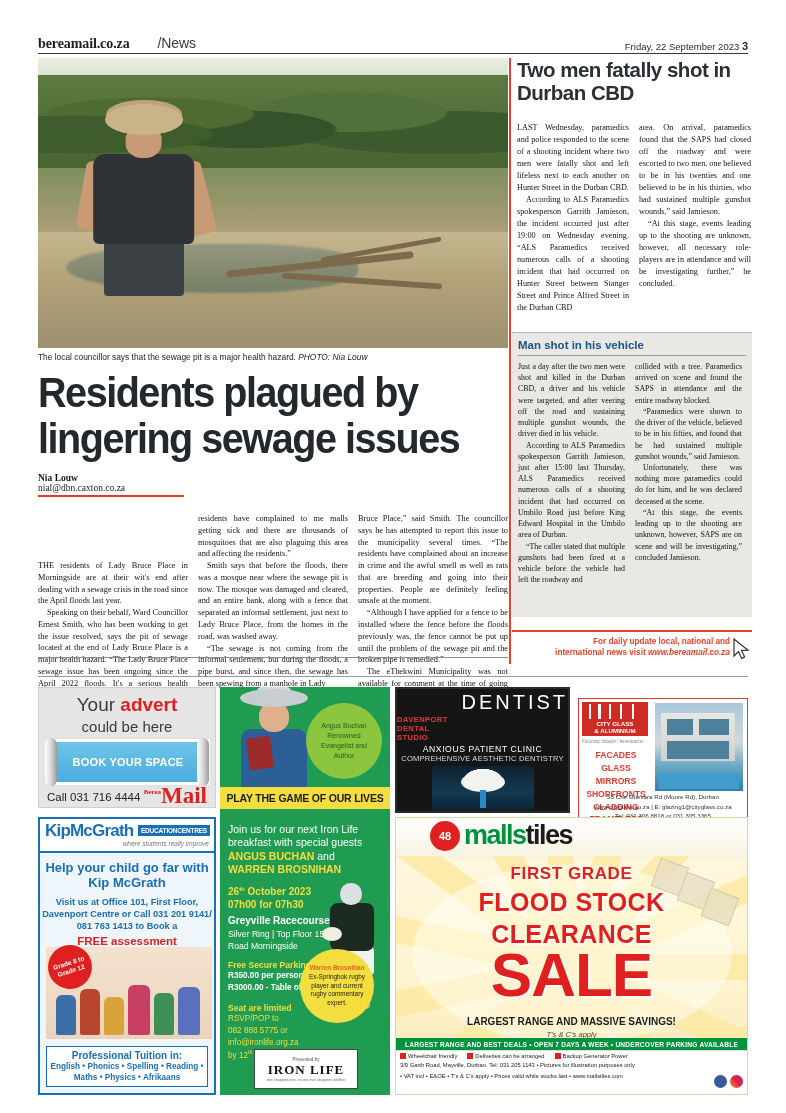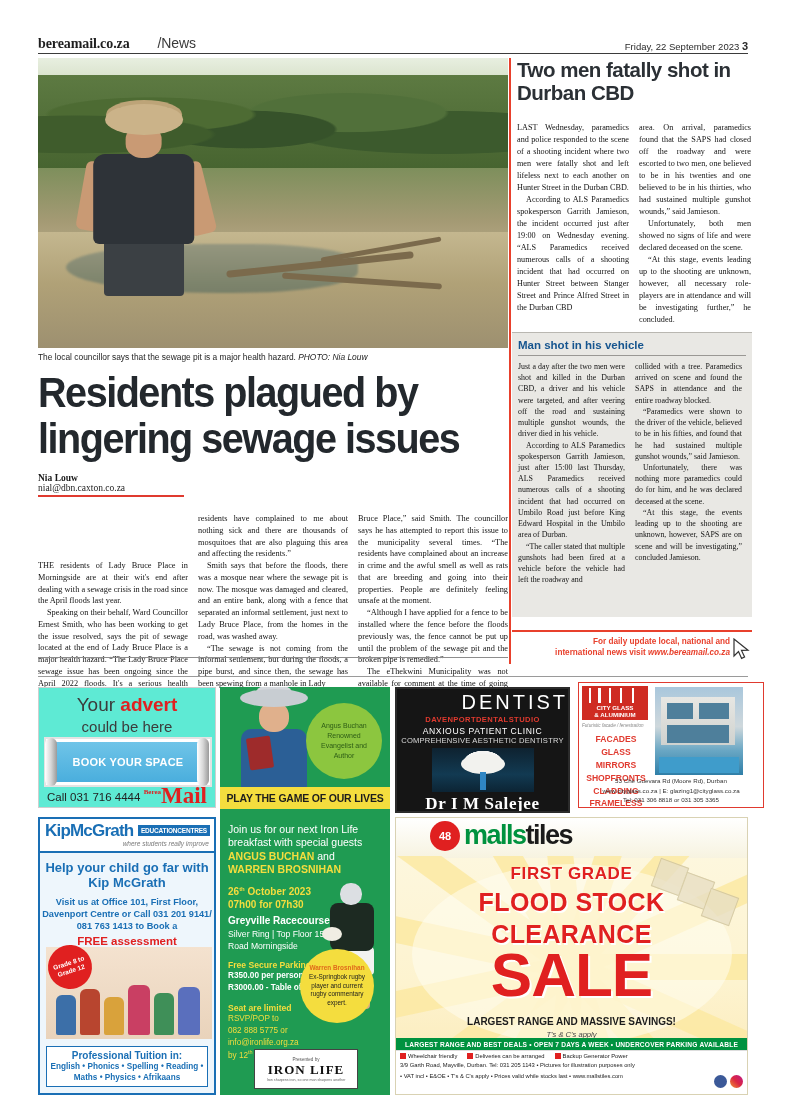--- a/index.html
+++ b/index.html
@@ -156,21 +156,21 @@
   .promo .ptext i { font-style:italic; }
   .cursor-icon { position:absolute; right:0; top:8px; width:20px; height:22px; }
 
   
   .ads-top-rule{position:absolute;left:38px;top:676px;width:710px;height:1px;background:#9a9a9a;}
 
   .ad { position:absolute; overflow:hidden; }
 
   
   .ad-advert { left:38px; top:687px; width:178px; height:121px;
-    background:#5eead4; border:1px solid #cfcfcf; }
+    background:#e5e5e5; border:1px solid #cfcfcf; }
   .adv-l1{position:absolute;left:0;top:6px;width:100%;text-align:center;
     font-size:19px;color:#3b3b3b;}
   .adv-l1 b{color:#e02020;font-weight:bold;}
   .adv-l2{position:absolute;left:0;top:30px;width:100%;text-align:center;
     font-size:15px;color:#3b3b3b;}
   .adv-tear{position:absolute;left:10px;top:54px;width:158px;height:40px;
     background:linear-gradient(180deg,#6fc4e8,#4aaedd);
     box-shadow:0 0 0 3px #fff, 0 0 0 5px #e3e3e3;}
   .adv-tear span{display:block;text-align:center;line-height:40px;
     color:#fff;font-weight:bold;font-size:11px;letter-spacing:.2px;}
@@ -252,36 +252,36 @@
   .ir-logo .pb{font-size:4.6px;color:#555;}
   .ir-logo .nm{font-size:13px;font-weight:bold;color:#111;letter-spacing:1px;
     font-family:"Liberation Serif",serif;}
   .ir-logo .sl{font-size:3.6px;color:#666;}
 
   
   .ad-dent { left:395px; top:687px; width:175px; height:126px;
     background:#151515; border:2px solid #2b2b2b; }
   .dn-title{margin-top:2px;text-align:right;font-size:20px;color:#fff;letter-spacing:3px;
     font-family:"Liberation Sans",sans-serif;}
-  .dn-sub{display:flex;justify-content:center;margin-top:1px;
-    font-size:7.6px;color:#e03a2f;font-weight:bold;letter-spacing:.4px;}
+  .dn-sub{display:flex;justify-content:flex-start;margin-top:1px;
+    font-size:7.6px;color:#e03a2f;font-weight:bold;letter-spacing:.4px;flex-direction:column;}
   .dn-l2{text-align:center;font-size:8.6px;color:#fff;letter-spacing:.6px;margin-top:2px;}
   .dn-l3{text-align:center;font-size:7.6px;color:#dcdcdc;letter-spacing:.2px;}
   .dn-img{margin:3px auto 0;width:102px;height:44px;background:
     radial-gradient(ellipse at 50% 32%,#f4f4f2 0 26%,transparent 27%),
     linear-gradient(180deg,#0e2230,#123a52 60%,#0c2434);position:relative;}
   .dn-img .tooth{position:absolute;left:50%;top:6px;transform:translateX(-50%);
     width:44px;height:20px;background:#f2f2ee;border-radius:50%;}
   .dn-img .brush{position:absolute;left:50%;top:24px;transform:translateX(-50%);
     width:6px;height:18px;background:#2f86c4;}
   .dn-name{text-align:center;font-size:17px;color:#fff;margin-top:2px;letter-spacing:.6px;
     font-family:"Liberation Serif",serif;font-weight:bold;}
 
   
-  .ad-glass { left:578px; top:682px; width:186px; height:126px;
+  .ad-glass { left:578px; top:698px; width:170px; height:126px;
     background:#fff; border:1.6px solid #e03a2f; }
   .cg-left{position:absolute;left:0;top:0;width:74px;height:100%;padding:3px;}
   .cg-logo{width:66px;height:34px;background:#cf2b22;position:relative;
     display:flex;flex-direction:column;align-items:center;justify-content:flex-end;padding-bottom:2px;}
   .cg-logo .sky{position:absolute;left:3px;top:2px;width:60px;height:15px;
     background:linear-gradient(90deg,#cf2b22 0 6%,#fff 6% 10%,#cf2b22 10% 22%,#fff 22% 26%,#cf2b22 26% 40%,#fff 40% 44%,#cf2b22 44% 58%,#fff 58% 62%,#cf2b22 62% 78%,#fff 78% 82%,#cf2b22 82% 100%);}
   .cg-logo .t1{font-size:6.2px;color:#fff;font-weight:bold;z-index:2;}
   .cg-logo .t2{font-size:6.2px;color:#fff;font-weight:bold;z-index:2;}
   .cg-slog{margin-top:3px;font-size:4.6px;color:#888;font-style:italic;}
   .cg-list{margin-top:5px;text-align:center;font-size:8.6px;font-weight:bold;
@@ -390,21 +390,21 @@
     <div class="em">nial@dbn.caxton.co.za</div>
     <div class="rule"></div>
   </div>
 
   <div class="story-cols">
     <div class="col body-serif" style="padding-top:47px;">
       <p>THE residents of Lady Bruce Place in Morningside are at their wit's end after dealing with a sewage crisis in the road since the April floods last year.</p>
       <p>Speaking on their behalf, Ward Councillor Ernest Smith, who has been working to get the issue resolved, says the pit of sewage located at the end of Lady Bruce Place is a major health hazard. “The Lady Bruce Place sewage issue has been ongoing since the April 2022 floods. It's a serious health hazard;</p>
     </div>
     <div class="col body-serif">
-      <p>residents have complained to me about nothing sick and there are thousands of mosquitoes that are also plaguing this area and affecting the residents.”</p>
+      <p>residents have complained to me malls getting sick and there are thousands of mosquitoes that are also plaguing this area and affecting the residents.”</p>
       <p>Smith says that before the floods, there was a mosque near where the sewage pit is now. The mosque was damaged and cleared, and an entire bank, along with a fence that separated an informal settlement, just next to Lady Bruce Place, from the homes in the road, was washed away.</p>
       <p>“The sewage is not coming from the informal settlement, but during the floods, a pipe burst, and since then, the sewage has been spewing from a manhole in Lady</p>
     </div>
     <div class="col body-serif">
       <p>Bruce Place,” said Smith. The councillor says he has attempted to report this issue to the municipality several times. “The residents have complained about an increase in crime and the awful smell as well as rats that are breeding and going into their properties. People are definitely feeling unsafe at the moment.</p>
       <p>“Although I have applied for a fence to be installed where the fence before the floods previously was, the fence cannot be put up until the problem of the sewage pit and the broken pipe is remedied.”</p>
       <p>The eThekwini Municipality was not available for comment at the time of going to print.</p>
     </div>
   </div>
   <div class="left-bottom-rule"></div>
@@ -412,21 +412,20 @@
   <div class="vdiv-red"></div>
 
   <h2 class="r-headline">Two men fatally shot in Durban CBD</h2>
   <div class="r-cols">
     <div class="col r-body">
       <p>LAST Wednesday, paramedics and police responded to the scene of a shooting incident where two men were fatally shot and left lifeless next to each another on Hunter Street in the Durban CBD.</p>
       <p>According to ALS Paramedics spokesperson Garrith Jamieson, the incident occurred just after 19:00 on Wednesday evening. “ALS Paramedics received numerous calls of a shooting incident that had occurred on Hunter Street between Stanger Street and Prince Alfred Street in the Durban CBD</p>
     </div>
     <div class="col r-body">
       <p>area. On arrival, paramedics found that the SAPS had closed off the roadway and were escorted to two men, one believed to be in his twenties and one believed to be in his thirties, who had sustained multiple gunshot wounds,” said Jamieson.</p>
-      <p>Unfortunately, both men showed no signs of life and were declared deceased on the scene.</p>
       <p>“At this stage, events leading up to the shooting are unknown, however, all necessary role-players are in attendance and will be investigating further,” he concluded.</p>
     </div>
   </div>
 
   <div class="box-shot">
     <div class="box-title">Man shot in his vehicle</div>
     <div class="box-rule"></div>
     <div class="box-cols">
       <div class="col box-body">
         <p>Just a day after the two men were shot and killed in the Durban CBD, a driver and his vehicle were targeted, and after veering off the road and sustaining multiple gunshot wounds, the driver died in his vehicle.</p>

